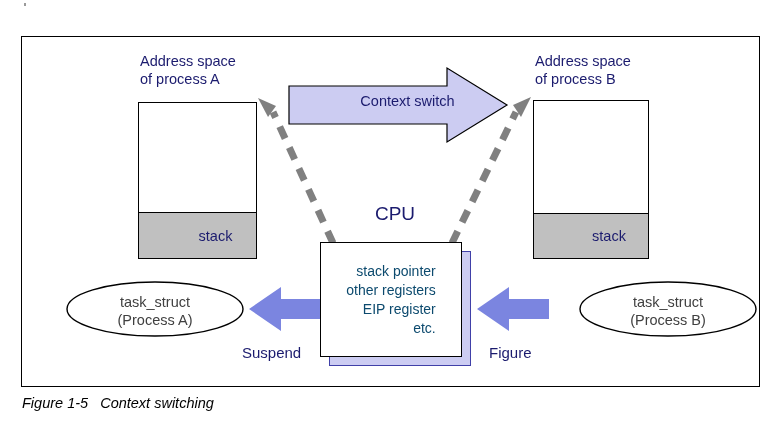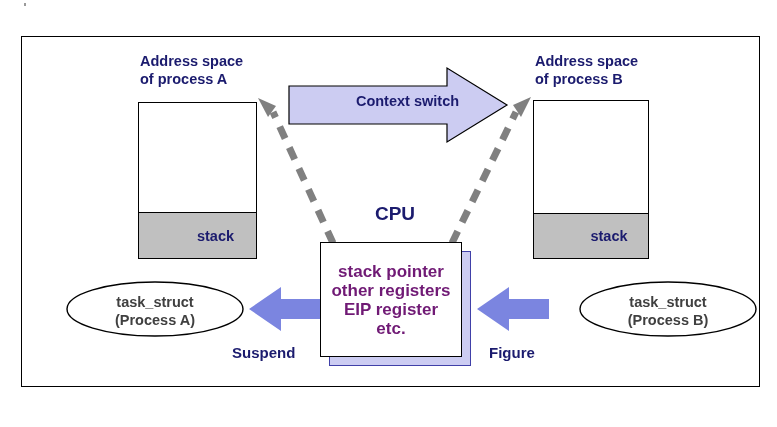--- a/index.html
+++ b/index.html
@@ -10,21 +10,20 @@
   }
   body {
     font-family: "Liberation Sans", sans-serif;
   }
   #page {
     position: relative;
     width: 777px;
     height: 427px;
     background: #ffffff;
     overflow: hidden;
-    font-weight: bold;
   }
 
   
   #figure-frame {
     position: absolute;
     left: 21px;
     top: 36px;
     width: 739px;
     height: 351px;
     border: 1.5px solid #000000;
@@ -122,24 +121,24 @@
     width: 142px;
     height: 115px;
     background: #ffffff;
     border: 1.5px solid #000000;
     box-sizing: border-box;
     display: flex;
     align-items: center;
     justify-content: center;
   }
   #cpu-lines {
-    color: #701a75;
-    font-size: 17px;
+    color: #0c4a6e;
+    font-size: 14px;
     line-height: 19px;
-    text-align: center;
+    text-align: right;
     white-space: pre-line;
   }
 
   
   .ts-label {
     position: absolute;
     width: 180px;
     text-align: center;
     color: #404040;
     font-size: 14.5px;
@@ -148,21 +147,21 @@
   }
   #ts-label-a { left: 65px; top: 293px; }
   #ts-label-b { left: 578px; top: 293px; }
 
   
   .flow-label {
     position: absolute;
     color: #1b1b6e;
     font-size: 15px;
   }
-  #suspend-label { left: 232px; top: 344px; }
+  #suspend-label { left: 242px; top: 344px; }
   #resume-label  { left: 489px; top: 344px; }
 
   
   #figure-caption {
     position: absolute;
     left: 22px;
     top: 395px;
     color: #000000;
     font-size: 14.5px;
     font-style: italic;
@@ -238,14 +237,15 @@
   </div>
 
   <div class="ts-label" id="ts-label-a">task_struct
 (Process A)</div>
   <div class="ts-label" id="ts-label-b">task_struct
 (Process B)</div>
 
   <div class="flow-label" id="suspend-label">Suspend</div>
   <div class="flow-label" id="resume-label">Figure</div>
 
+  <div id="figure-caption">Figure 1-5   Context switching</div>
 
 </div>
 
 </body></html>

